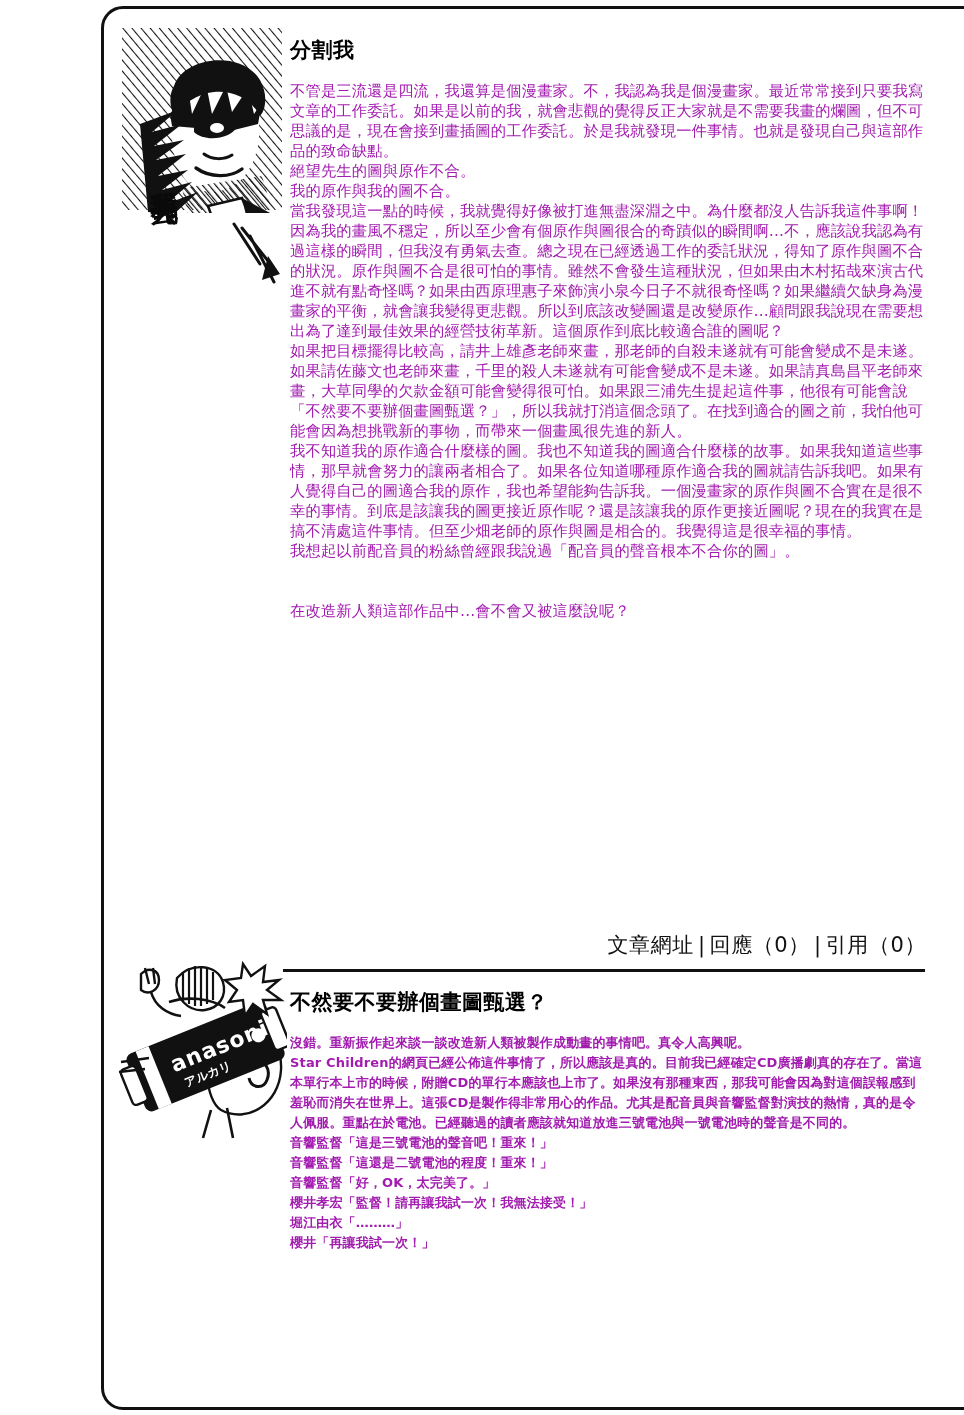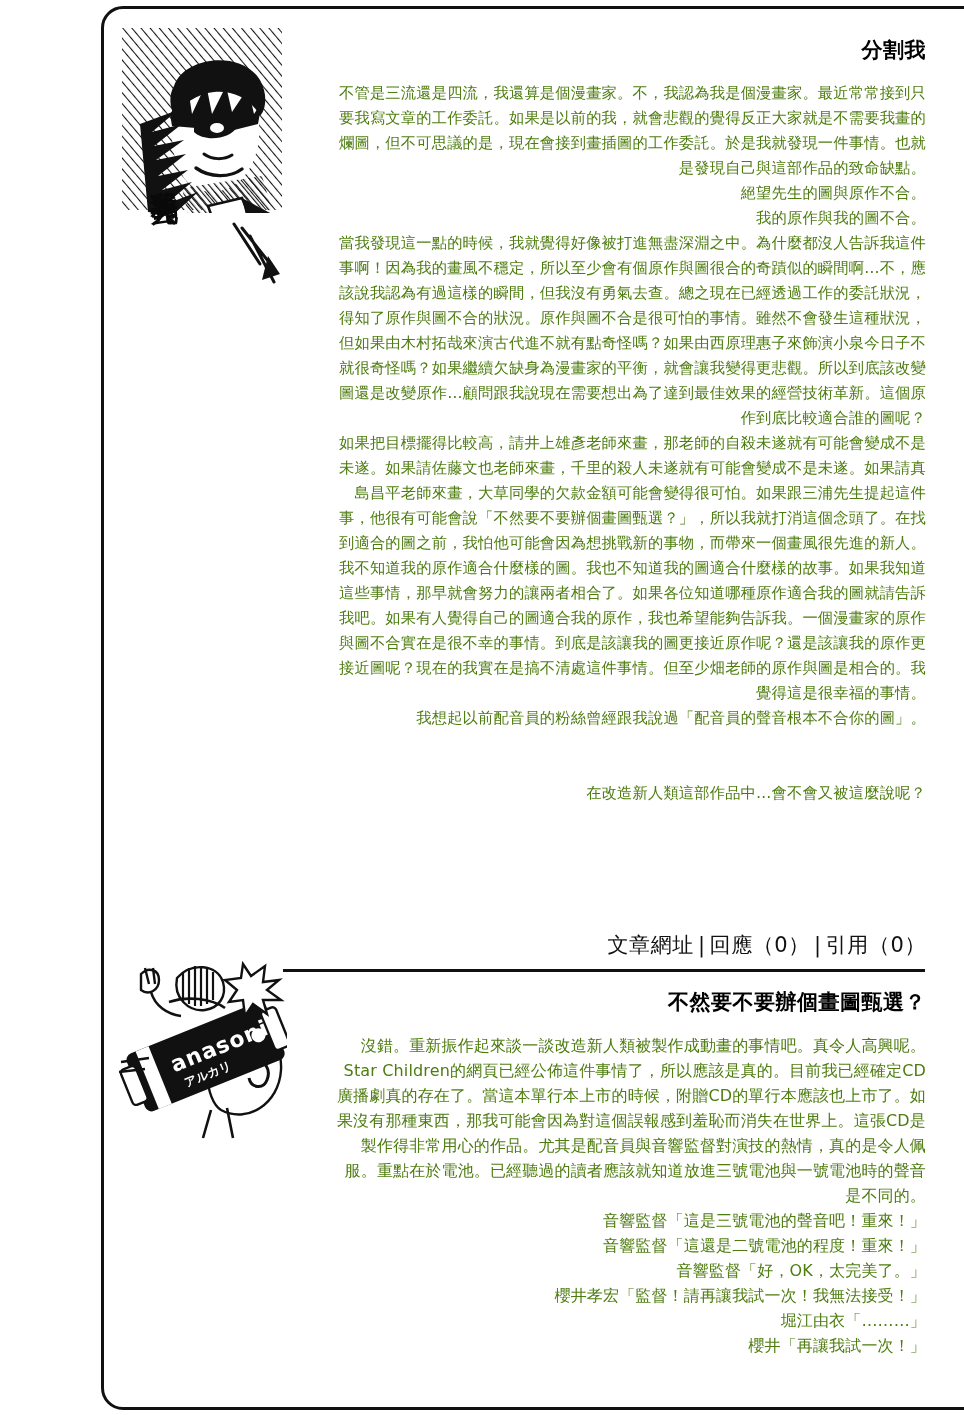--- a/index.html
+++ b/index.html
@@ -40,42 +40,41 @@
   .illus {
     position: absolute;
     overflow: hidden;
   }
 
   
   .text-col {
     position: absolute;
     left: 290px;
     width: 636px;
-    text-align: right;
   }
   .post-title {
     font-family: "DejaVu Sans", "Liberation Sans", sans-serif;
     font-weight: bold;
     font-size: 21px;
     line-height: 1.2;
     letter-spacing: 0.5px;
     margin: 0 0 18px 0;
     color: #000;
   }
   .post-body {
     font-size: 15.3px;
-    line-height: 25px;
+    line-height: 20px;
     letter-spacing: 0.15px;
-    color: #4d7c0f;
+    color: #a21caf;
     white-space: pre-wrap;
     word-break: break-all;
-    margin-left: 40px;
   }
   .post-body.mono-mix {
-    font-size: 16px;
+    font-size: 13px;
+    font-weight: bold;
   }
 
   
   .post-meta {
     position: absolute;
     right: 38px;
     font-size: 21px;
     letter-spacing: 0.6px;
     color: #111;
     white-space: nowrap;

